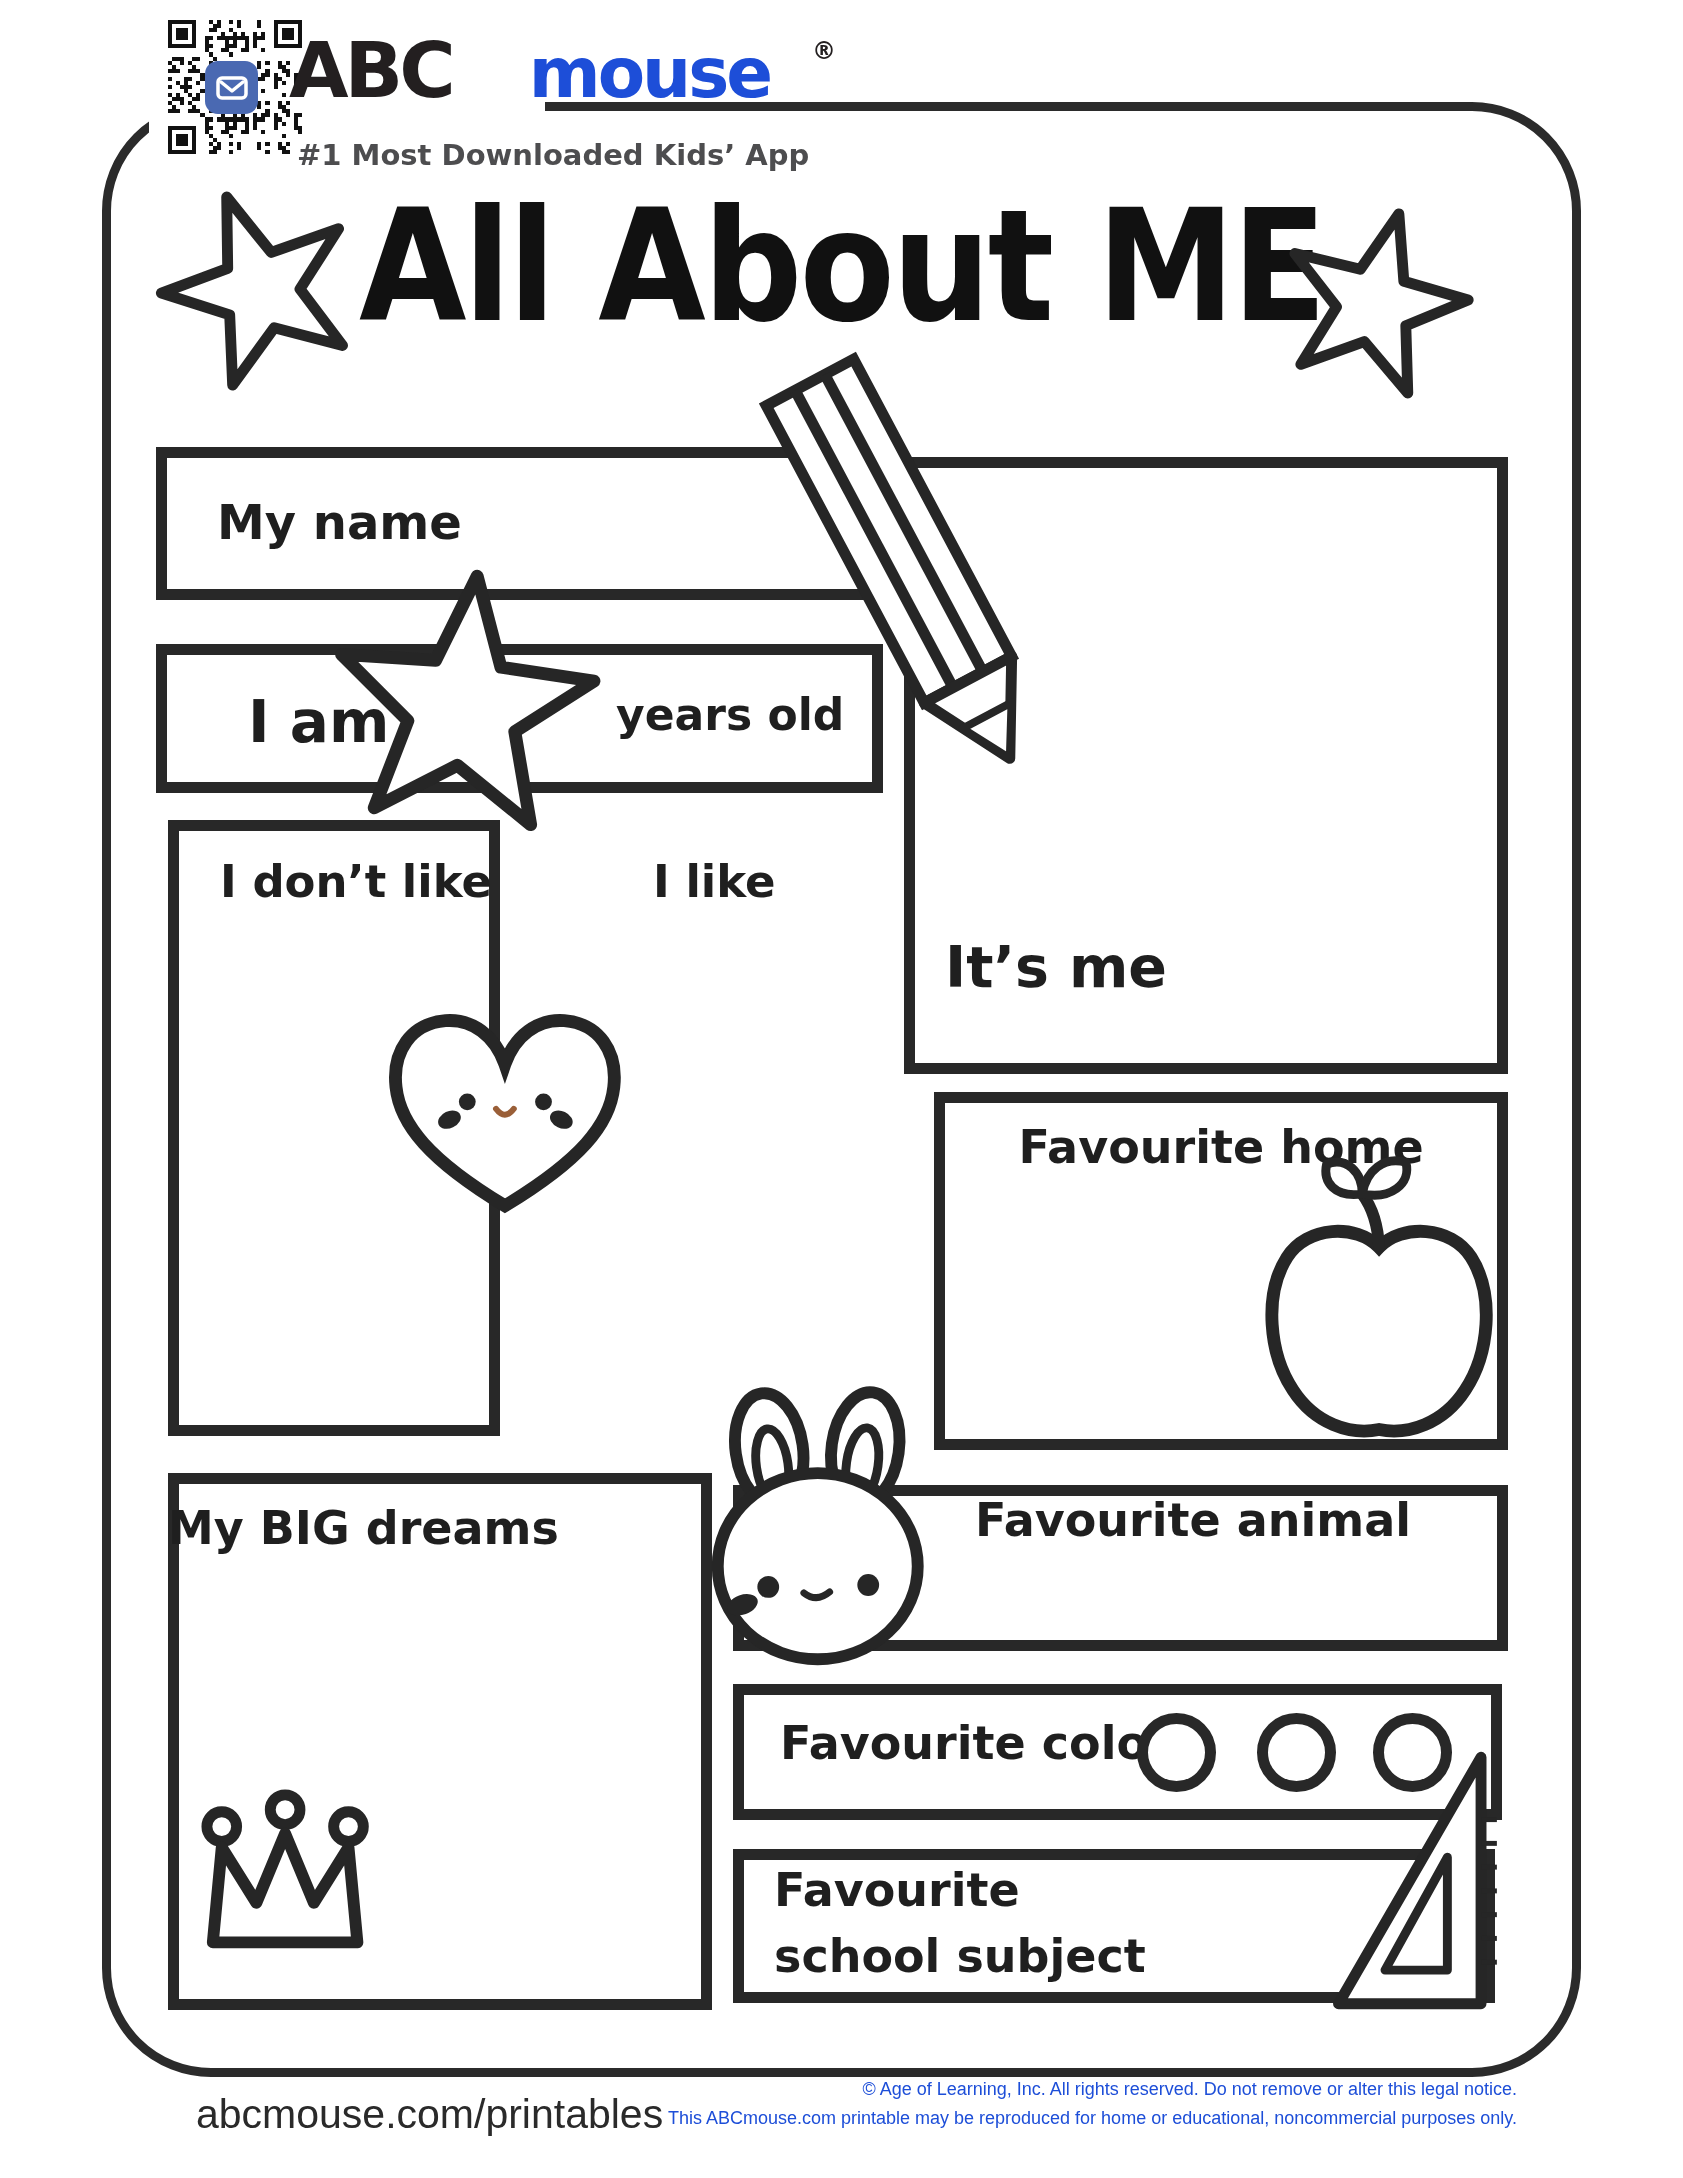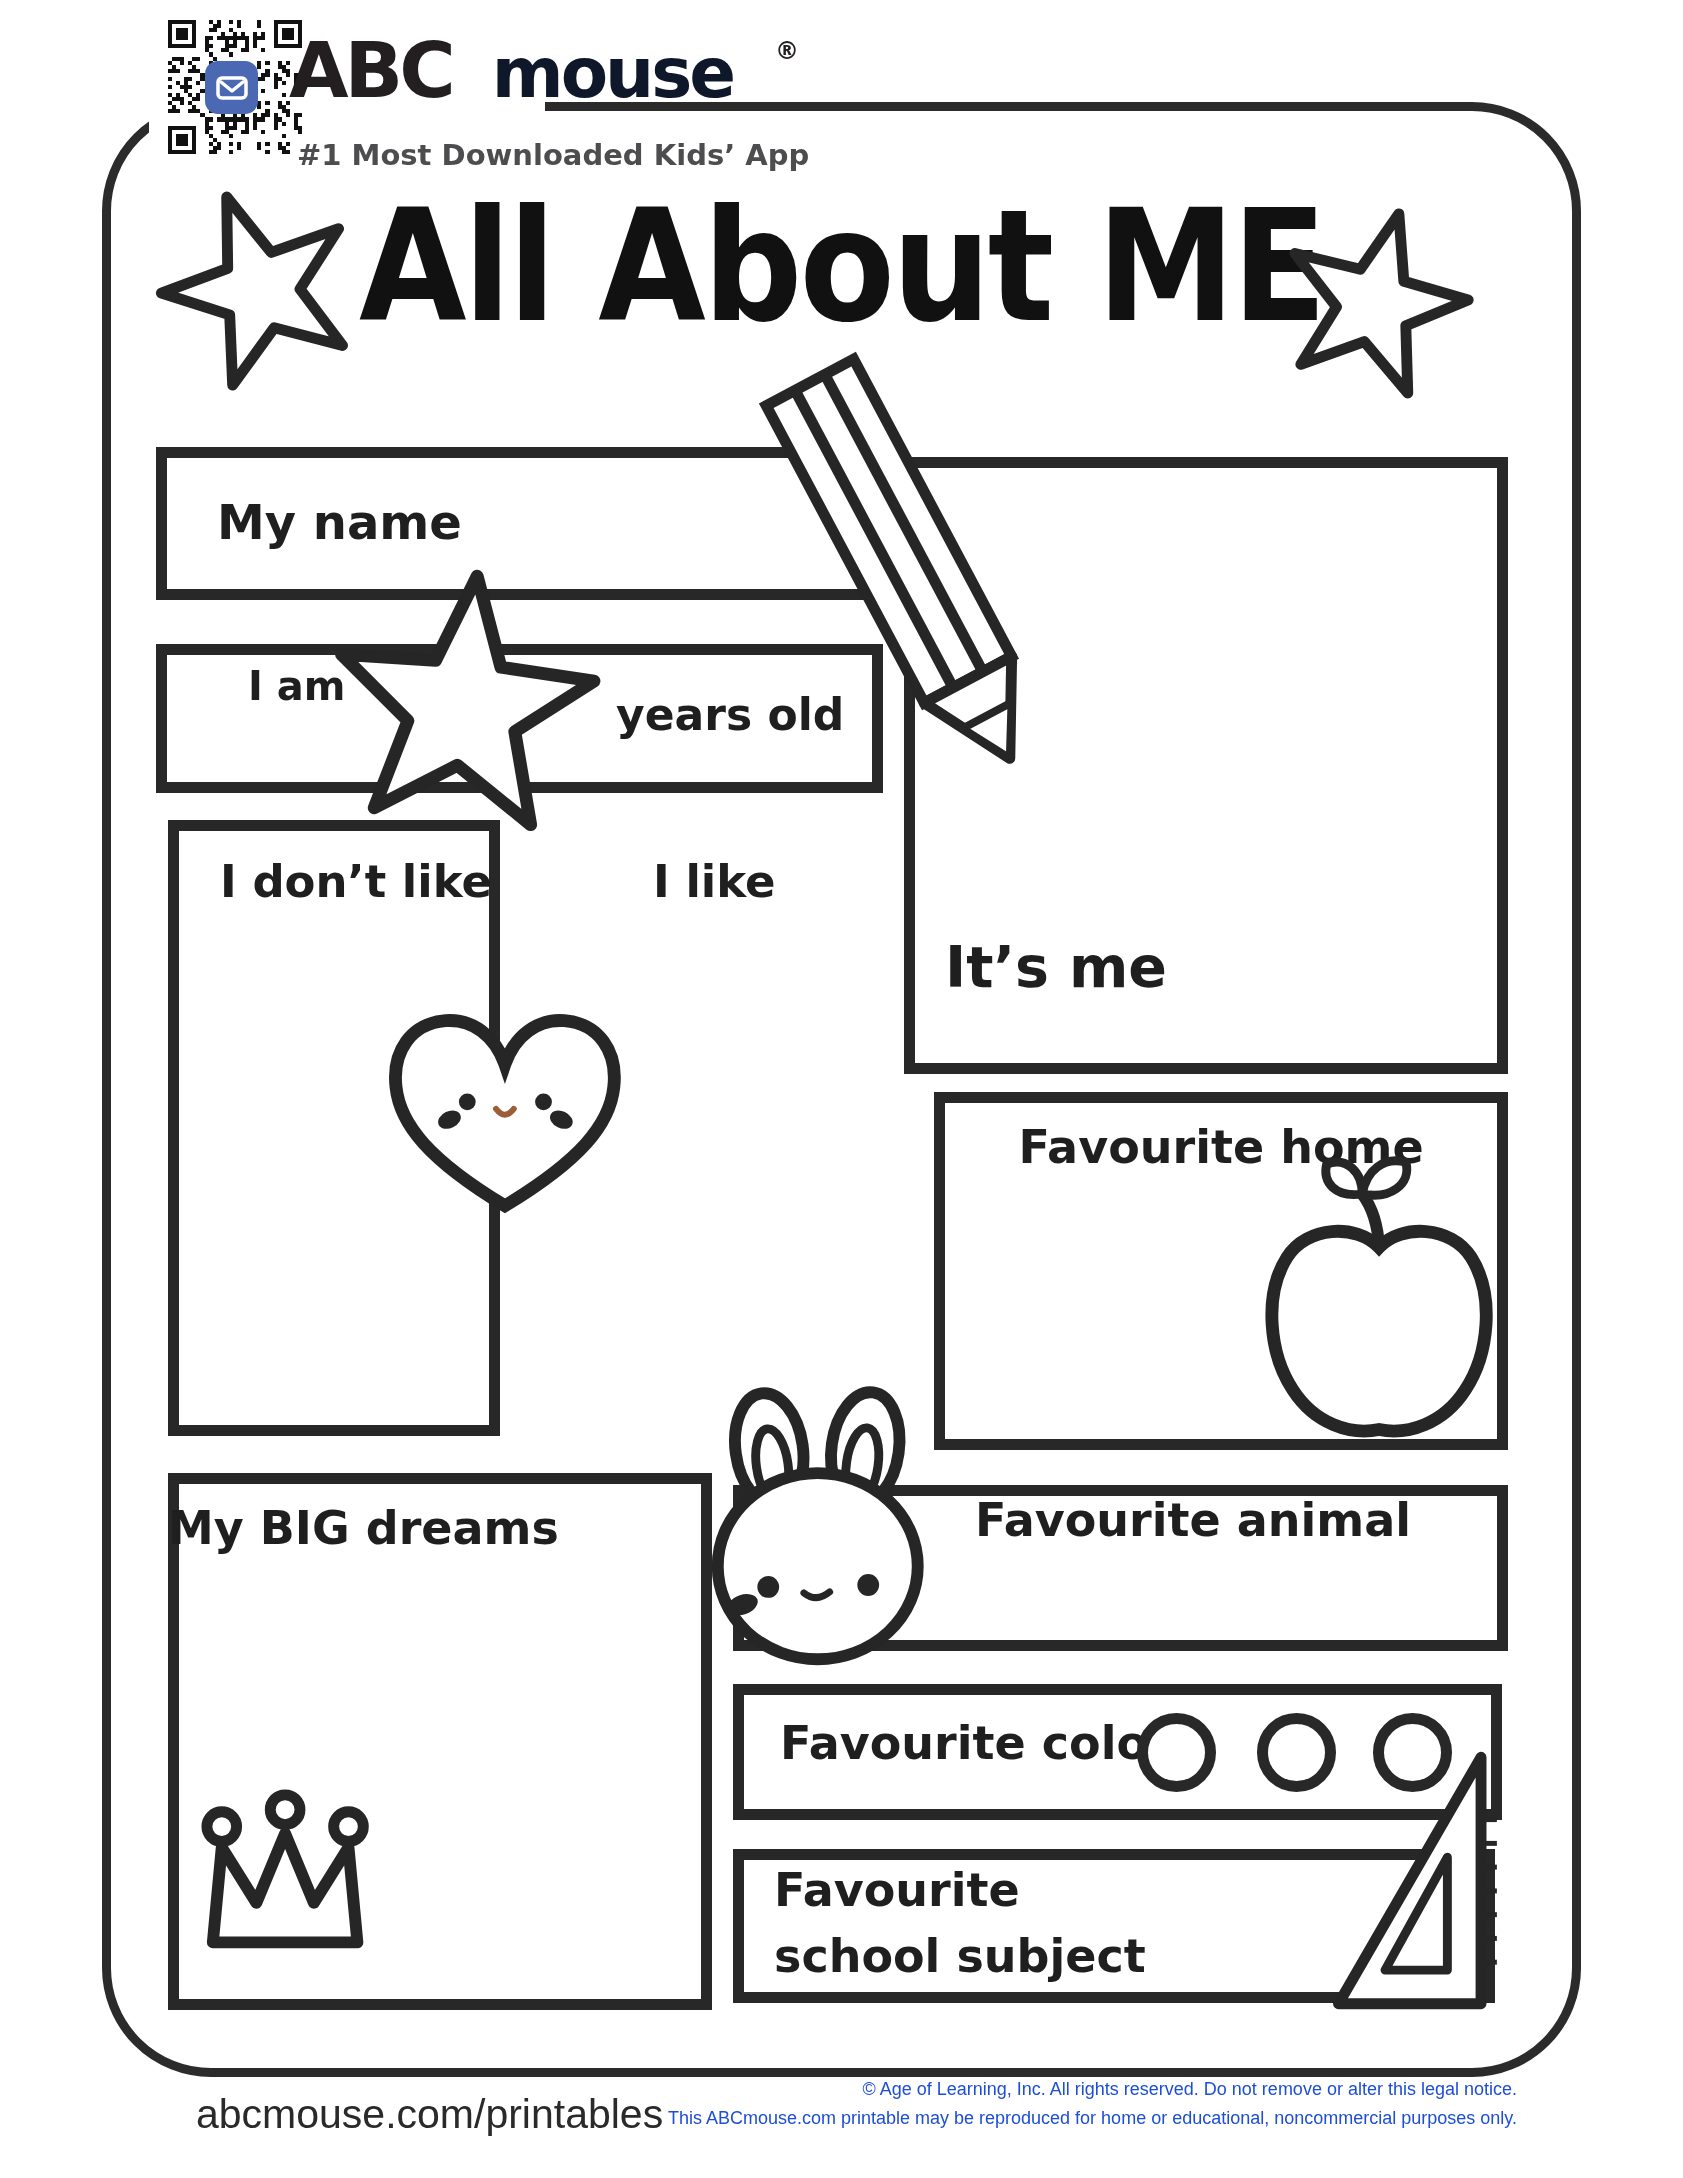--- a/index.html
+++ b/index.html
@@ -9,21 +9,21 @@
   .page-border{position:absolute;left:102px;top:102px;width:1461px;height:1957px;
                border:9px solid #2b2b2b;border-radius:109px;z-index:0;}
   .logo-patch{position:absolute;left:149px;top:79px;width:396px;height:69px;background:#fff;z-index:1;}
   
   .wbox{position:absolute;border:11px solid #282828;background:#fff;z-index:1;box-sizing:border-box;}
   .lbl{position:absolute;font-weight:700;color:#1f1f1f;line-height:1;z-index:2;white-space:nowrap;}
   .hand{font-family:"DejaVu Sans",sans-serif;}
   
   .brand-row{position:absolute;left:289px;top:26px;display:flex;align-items:baseline;z-index:3;gap:40px;}
   .brand-bold{font-size:77px;font-weight:900;letter-spacing:-4px;color:#231f20;}
-  .brand-light{font-size:69px;font-weight:700;letter-spacing:-3px;color:#0f172a;}
+  .brand-light{font-size:69px;font-weight:700;letter-spacing:-3px;color:#1d4ed8;margin-left:37px;}
   .brand-reg{font-size:24px;font-weight:700;position:relative;top:-38px;left:2px;}
   .tagline{position:absolute;left:297px;top:107px;font-size:29px;font-weight:600;
            color:#4d4d4f;z-index:3;letter-spacing:0px;margin-top:31px;}
   .app-icon{position:absolute;left:205px;top:61px;width:53px;height:53px;background:#4a69b2;
             border-radius:13px;z-index:4;display:flex;align-items:center;justify-content:center;}
   
   .title{position:absolute;left:0;top:176px;width:1683px;text-align:center;
          font-size:139px;font-weight:800;letter-spacing:-3px;color:#111;
          transform:scaleY(1.12);transform-origin:top center;z-index:1;}
   
@@ -356,21 +356,21 @@
     <polygon points="229,199 274,255 342,231 303,292 346,349 277,331 235,389 232,318 163,296 230,271" fill="#fff" stroke="#262626" stroke-width="11" stroke-linejoin="round"></polygon>
   </svg>
   <svg class="deco" style="left:0;top:0" width="1683" height="495" viewBox="0 0 1700 500">
     <polygon points="1413,216 1418,284 1483,303 1420,329 1422,397 1378,345 1314,368 1350,310 1308,256 1374,272" fill="#fff" stroke="#262626" stroke-width="11" stroke-linejoin="round"></polygon>
   </svg>
 
   <div class="wbox" style="left:156px;top:447px;width:727px;height:153px"></div>
   <div class="lbl hand" style="left:217px;top:498px;font-size:48px">My name</div>
 
   <div class="wbox" style="left:156px;top:644px;width:727px;height:149px"></div>
-  <div class="lbl hand" style="left:248px;top:666px;font-size:40px">I am</div>
+  <div class="lbl hand" style="left:248px;top:693px;font-size:58px">I am</div>
   <div class="lbl hand" style="left:616px;top:693px;font-size:44px">years old</div>
   <svg class="icon" style="left:0;top:0" width="1683" height="891" viewBox="0 0 1700 900">
     <polygon points="482,582 506,674 600,688 520,739 536,833 462,773 378,816 412,728 345,661 440,667" fill="#fff" stroke="#262626" stroke-width="13" stroke-linejoin="round"></polygon>
   </svg>
 
   <div class="wbox" style="left:168px;top:820px;width:332px;height:616px"></div>
   <div class="lbl hand" style="left:220px;top:859px;font-size:45px">I don’t like</div>
 
   <div class="field" style="left:525px;top:820px;width:366px;height:616px"></div>
   <div class="lbl hand" style="left:653px;top:859px;font-size:45px">I like</div>

